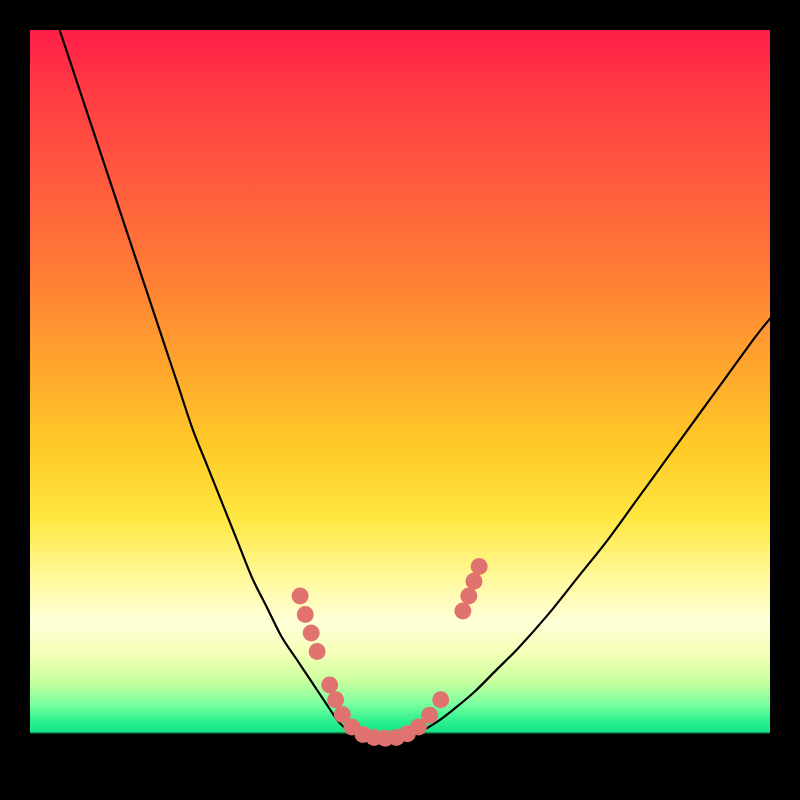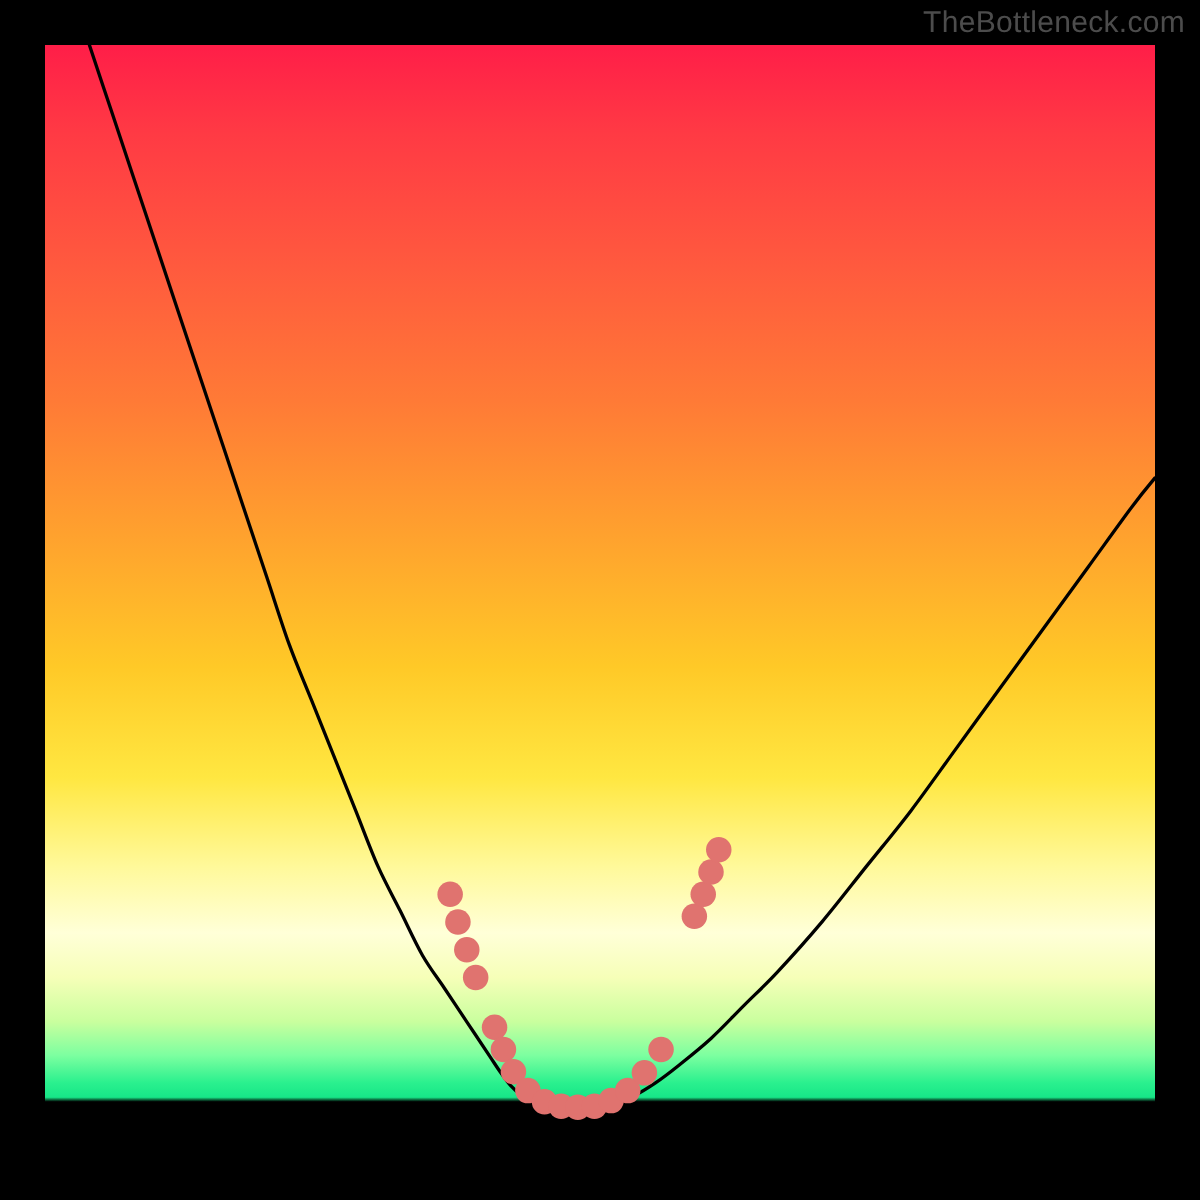--- a/index.html
+++ b/index.html
@@ -61,21 +61,20 @@
     width: 740px;
     height: 740px;
     overflow: visible;
   }
 </style>
 </head>
 <body>
 
 <div class="stage">
 
-  <div class="watermark">TheBottleneck.com</div>
 
   <div class="plot-area">
     <svg class="curves" viewBox="0 0 740 740" preserveAspectRatio="none">
       <path id="curve-path" fill="none" stroke-width="2.2" stroke-linecap="round" stroke-linejoin="round" d="M 29.6 0 C 32.06666666666667 7.4000000000000155, 39.46666666666667 29.6000000000001, 44.4 44.40000000000009 C 49.33333333333333 59.20000000000008, 54.266666666666666 73.99999999999996, 59.2 88.79999999999995 C 64.13333333333334 103.59999999999995, 69.06666666666666 118.40000000000003, 74 133.20000000000005 C 78.93333333333334 148.00000000000006, 83.86666666666666 162.80000000000004, 88.8 177.60000000000002 C 93.73333333333333 192.4, 98.66666666666667 207.20000000000002, 103.60000000000001 222 C 108.53333333333335 236.79999999999998, 113.46666666666667 251.59999999999997, 118.4 266.4 C 123.33333333333334 281.2, 128.26666666666665 296, 133.2 310.8 C 138.13333333333333 325.6, 143.06666666666666 340.4, 148 355.2 C 152.93333333333334 370, 157.86666666666667 386.0333333333333, 162.8 399.59999999999997 C 167.73333333333335 413.16666666666663, 172.66666666666666 424.26666666666665, 177.6 436.6 C 182.53333333333333 448.9333333333334, 187.46666666666667 461.2666666666667, 192.4 473.6 C 197.33333333333334 485.93333333333334, 202.26666666666668 498.2666666666667, 207.20000000000002 510.6 C 212.13333333333335 522.9333333333334, 217.06666666666666 536.5, 222 547.6 C 226.93333333333334 558.7, 231.86666666666667 567.3333333333334, 236.8 577.2 C 241.73333333333335 587.0666666666667, 246.66666666666669 598.1666666666666, 251.60000000000002 606.8 C 256.53333333333336 615.4333333333333, 261.46666666666664 621.6, 266.4 629 C 271.3333333333333 636.4, 276.26666666666665 643.8000000000001, 281.2 651.2 C 286.1333333333333 658.6, 292.3 667.85, 296 673.4 C 299.7 678.9499999999999, 300.9333333333333 681.0466666666666, 303.4 684.5 C 305.8666666666667 687.9533333333334, 308.33333333333337 691.4066666666666, 310.8 694.12 C 313.26666666666665 696.8333333333334, 315.73333333333335 698.93, 318.2 700.78 C 320.66666666666663 702.63, 323.1333333333333 704.11, 325.6 705.22 C 328.0666666666667 706.33, 330.5333333333333 706.9466666666667, 333 707.44 C 335.4666666666667 707.9333333333334, 337.9333333333334 707.9333333333333, 340.40000000000003 708.18 C 342.8666666666667 708.4266666666666, 345.3333333333333 708.7966666666666, 347.79999999999995 708.92 C 350.2666666666666 709.0433333333333, 352.73333333333335 708.9816666666666, 355.2 708.92 C 357.66666666666663 708.8583333333333, 360.1333333333333 708.7349999999999, 362.59999999999997 708.55 C 365.0666666666666 708.365, 367.5333333333333 708.1183333333332, 370 707.81 C 372.4666666666667 707.5016666666667, 373.70000000000005 707.8716666666667, 377.40000000000003 706.7 C 381.1 705.5283333333334, 387.2666666666667 703.2466666666667, 392.20000000000005 700.78 C 397.1333333333334 698.3133333333333, 402.0666666666667 695.23, 407.00000000000006 691.9 C 411.9333333333334 688.5699999999999, 415.6333333333333 685.7333333333333, 421.79999999999995 680.8 C 427.9666666666666 675.8666666666666, 436.6 669.0833333333333, 444 662.3 C 451.4 655.5166666666667, 458.79999999999995 647.5, 466.2 640.1 C 473.6 632.7, 479.7666666666667 627.15, 488.40000000000003 617.9 C 497.03333333333336 608.65, 508.1333333333333 596.3166666666667, 518 584.6 C 527.8666666666667 572.8833333333333, 537.7333333333333 559.9333333333334, 547.6 547.6 C 557.4666666666667 535.2666666666667, 567.3333333333334 523.5500000000001, 577.2 510.6 C 587.0666666666667 497.65000000000003, 596.9333333333333 483.4666666666667, 606.8 469.90000000000003 C 616.6666666666666 456.33333333333337, 626.5333333333333 442.76666666666665, 636.4 429.2 C 646.2666666666667 415.6333333333333, 656.1333333333333 402.06666666666666, 666 388.5 C 675.8666666666667 374.93333333333334, 685.7333333333332 361.3666666666666, 695.5999999999999 347.79999999999995 C 705.4666666666666 334.2333333333333, 717.8 316.9666666666667, 725.1999999999999 307.1 C 732.5999999999999 297.23333333333335, 737.5333333333333 291.68333333333334, 740 288.6" stroke="#000000"></path>
       <g id="markers">
           <circle cx="270.09999999999997" cy="566.1" r="8.5" fill="#e0736f" stroke="#c95a56" stroke-width="0"></circle>
           <circle cx="275.28000000000003" cy="584.6" r="8.5" fill="#e0736f" stroke="#c95a56" stroke-width="0"></circle>
           <circle cx="281.2" cy="603.1" r="8.5" fill="#e0736f" stroke="#c95a56" stroke-width="0"></circle>
           <circle cx="287.11999999999995" cy="621.6" r="8.5" fill="#e0736f" stroke="#c95a56" stroke-width="0"></circle>
           <circle cx="299.70000000000005" cy="654.9" r="8.5" fill="#e0736f" stroke="#c95a56" stroke-width="0"></circle>

